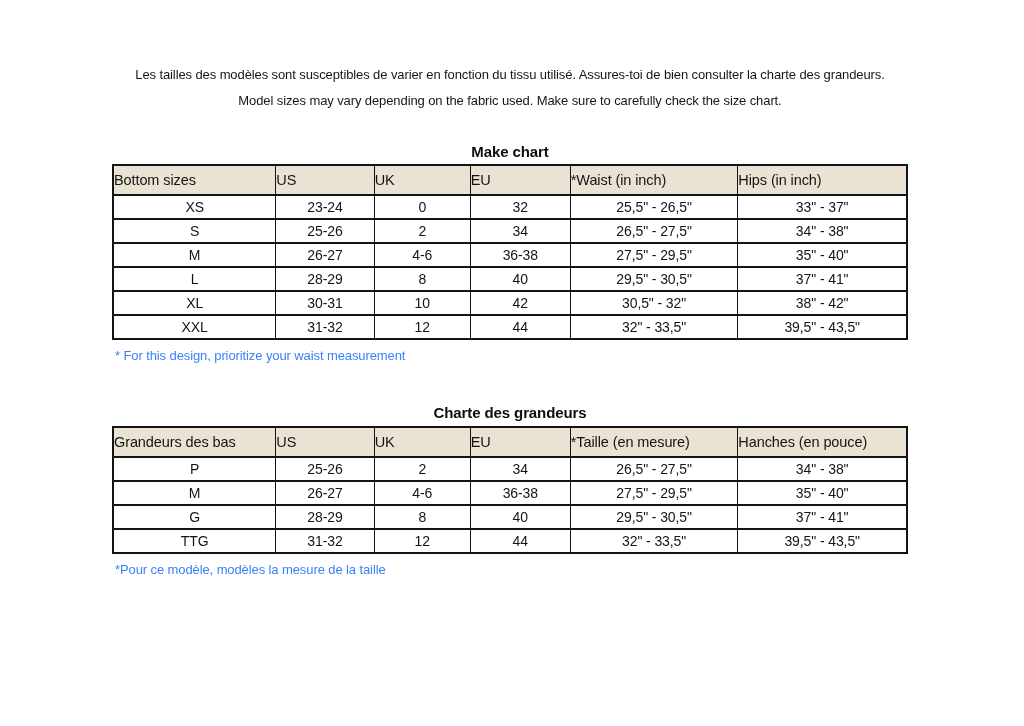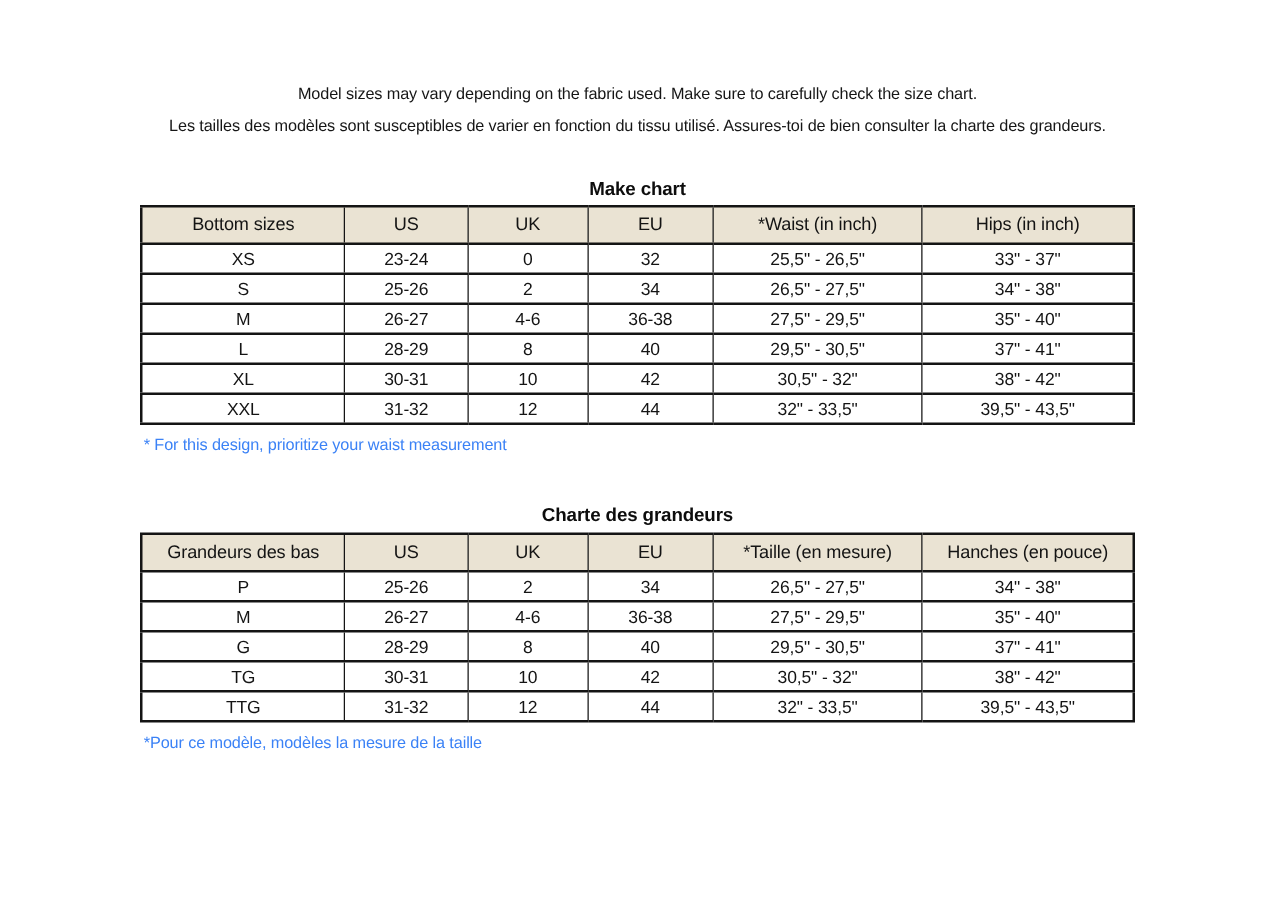--- a/index.html
+++ b/index.html
@@ -40,21 +40,21 @@
     border-collapse: collapse;
     width: 796px;
     table-layout: fixed;
     border: 2px solid #141414;
   }
   table.size-table th {
     background: #eae3d3;
     font-weight: normal;
     font-size: 14.5px;
     height: 30px;
-    text-align: center;
+    text-align: left;
     vertical-align: middle;
     letter-spacing: -0.1px;
     border-left: 1px solid #141414;
     border-right: 1px solid #141414;
     border-top: 2px solid #141414;
     border-bottom: 2px solid #141414;
   }
   table.size-table td {
     background: #ffffff;
     font-size: 14px;
@@ -75,22 +75,22 @@
     padding-left: 3px;
     color: #3b82f6;
   }
 </style>
 </head>
 <body>
 
 <div class="page">
   <div class="content">
 
+    <p class="intro">Les tailles des modèles sont susceptibles de varier en fonction du tissu utilisé. Assures-toi de bien consulter la charte des grandeurs.</p>
     <p class="intro">Model sizes may vary depending on the fabric used. Make sure to carefully check the size chart.</p>
-    <p class="intro">Les tailles des modèles sont susceptibles de varier en fonction du tissu utilisé. Assures-toi de bien consulter la charte des grandeurs.</p>
 
     <h2 class="section-title title-en">Make chart</h2>
     <table class="size-table" id="table-en">
       <colgroup>
         <col style="width:20.5%">
           <col style="width:12.4%">
           <col style="width:12.1%">
         <col style="width:12.6%">
           <col style="width:21.1%">
           <col style="width:21.3%">
@@ -197,28 +197,20 @@
           </tr>
           <tr>
             <td>G</td>
             <td>28-29</td>
             <td>8</td>
             <td>40</td>
             <td>29,5" - 30,5"</td>
             <td>37" - 41"</td>
           </tr>
           <tr>
-            <td>TG</td>
-            <td>30-31</td>
-            <td>10</td>
-            <td>42</td>
-            <td>30,5" - 32"</td>
-            <td>38" - 42"</td>
-          </tr>
-          <tr>
             <td>TTG</td>
             <td>31-32</td>
             <td>12</td>
             <td>44</td>
             <td>32" - 33,5"</td>
             <td>39,5" - 43,5"</td>
           </tr>
         </tbody>
     </table>
     <p class="footnote">*Pour ce modèle, modèles la mesure de la taille</p>

